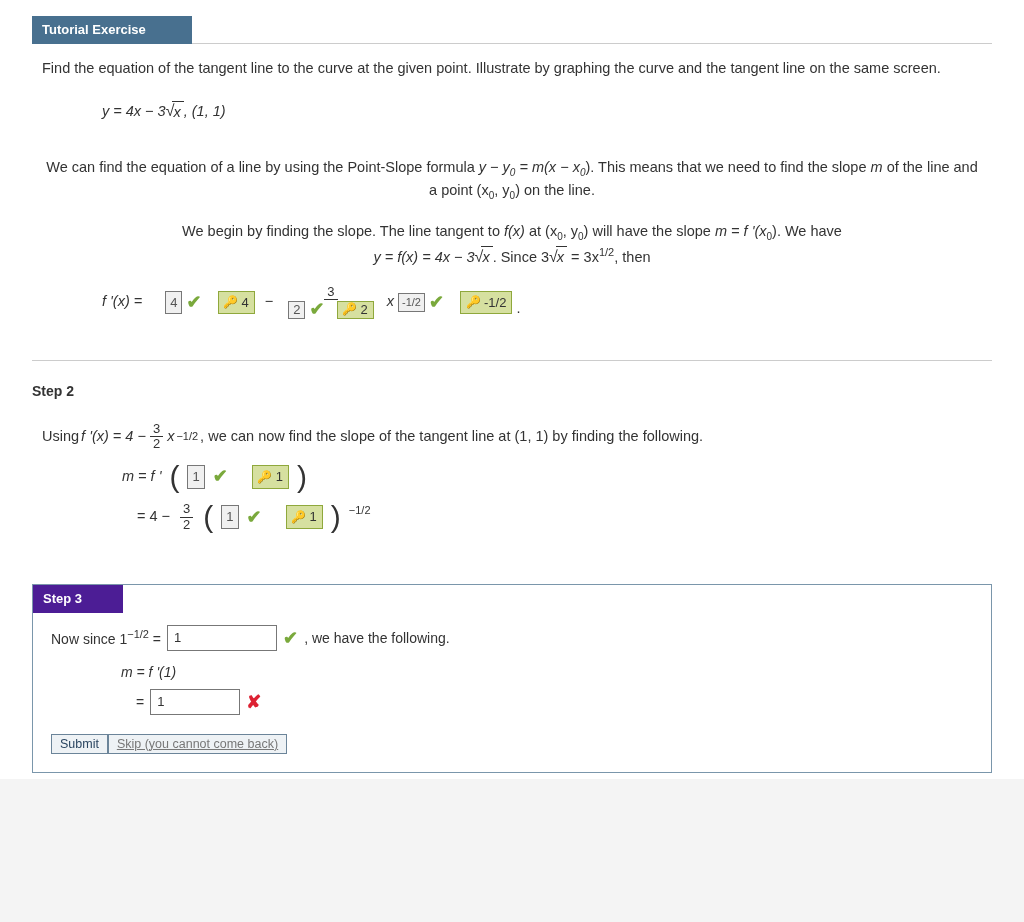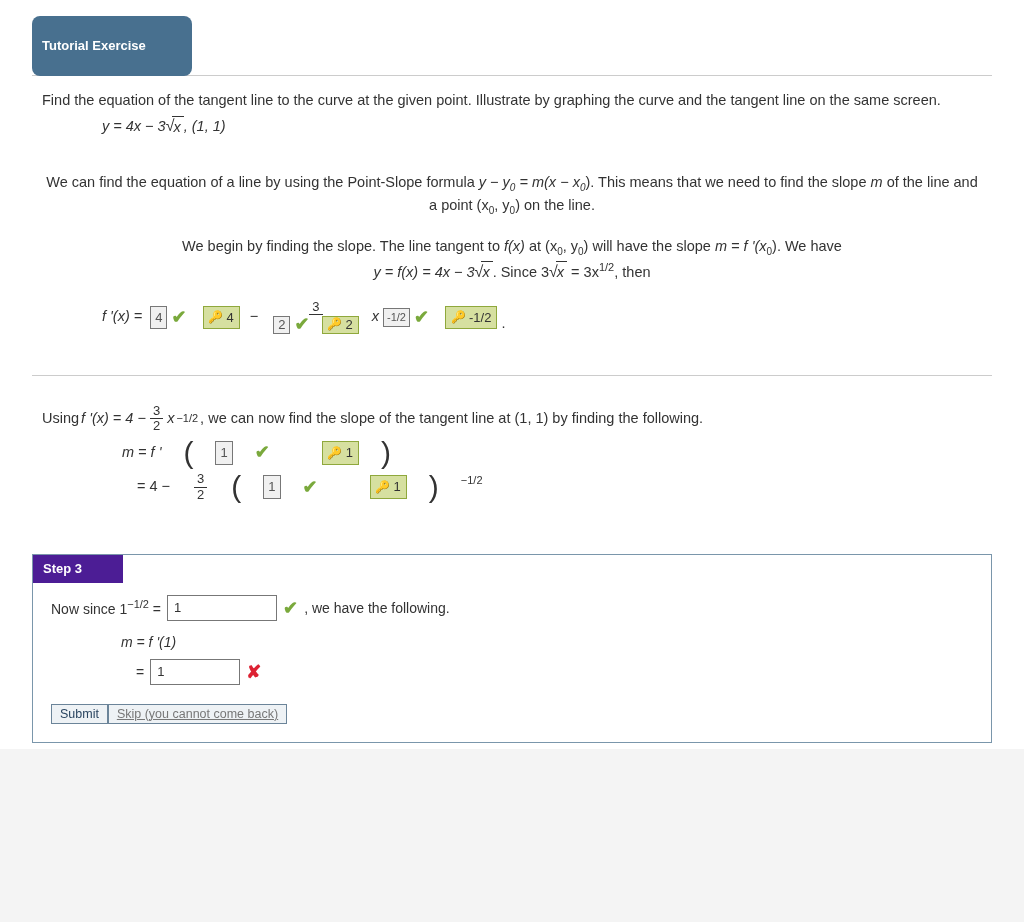--- a/index.html
+++ b/index.html
@@ -15,38 +15,37 @@
   .page {
     width: 1024px;
     background: #fff;
     padding: 16px 32px 0 32px;
     margin: 0 auto;
   }
   .header-bar {
     background: #48708f;
     color: #fff;
     font-weight: bold;
-    padding: 20px 10px;
+    padding: 4px 10px;
     font-size: 13px;
     display: inline-block;
     width: 160px;
-    border-radius: 8px;
   }
   .header-rule {
     border-bottom: 1px solid #ccc;
     margin-top: -1px;
   }
   .problem {
     padding: 14px 10px 20px 10px;
     color: #333;
     font-size: 14.5px;
   }
   .eq-indent {
     padding-left: 60px;
-    margin-top: 3px;
+    margin-top: 20px;
     font-style: italic;
   }
   .step-label {
     font-weight: bold;
     margin: 20px 0 6px 0;
     font-size: 14px;
   }
   .step-body {
     padding: 8px 10px 16px 10px;
     font-size: 14.5px;
@@ -148,22 +147,22 @@
     font-size: 12.5px;
     padding: 2px 8px;
     color: #2a4560;
     cursor: pointer;
   }
   .btn.disabled { color: #777; text-decoration: underline; }
   .btn .skip-text { text-decoration: underline; }
   .m-line {
     display: flex;
     align-items: center;
-    gap: 22px;
-    margin: 0 0 6px 80px;
+    gap: 8px;
+    margin: 12px 0 6px 80px;
   }
   .big-paren {
     font-size: 30px;
     font-weight: 100;
     line-height: 0.8;
   }
   .fprime-row {
     display: flex;
     align-items: center;
     gap: 4px;
@@ -208,21 +207,21 @@
       <span class="it">y</span><span class="it"> = f(x) = 4x − 3</span><span class="sqrt">
           <span class="radical">√</span>
           <span class="radicand">x</span>
         </span><span>.  Since  3</span><span class="sqrt">
           <span class="radical">√</span>
           <span class="radicand">x</span>
         </span><span> = 3x</span><span class="sup">1/2</span><span>,  then</span>
     </p>
 
     <div class="fprime-row">
-      <span class="it" style="margin-right:4px;">f '(x) = </span>
+      <span class="it" style="margin-right:19px;">f '(x) = </span>
       <span class="input-box">4</span>
       <span class="check">✔</span>
       <span style="width:8px;"></span>
       <span class="key-box">
           <span class="key-icon">🔑</span>
           <span>4</span>
         </span>
       <span style="margin:0 6px;">−</span>
       <span class="frac">
         <span class="num">3</span>
@@ -245,20 +244,21 @@
       <span class="key-box">
           <span class="key-icon">🔑</span>
           <span>-1/2</span>
         </span>
       <span style="align-self:flex-end;">.</span>
     </div>
   </div>
 
   <hr class="divider">
 
+  <div class="step-label">Step 2</div>
   <div class="step-body">
     <p style="display:flex;align-items:center;flex-wrap:wrap;gap:2px;">
       <span>Using  </span>
       <span class="it">f '(x) = 4 − </span>
       <span class="frac">
           <span class="num">3</span>
           <span class="den">2</span>
         </span>
       <span class="it">x</span>
         <span class="sup">−1/2</span>

